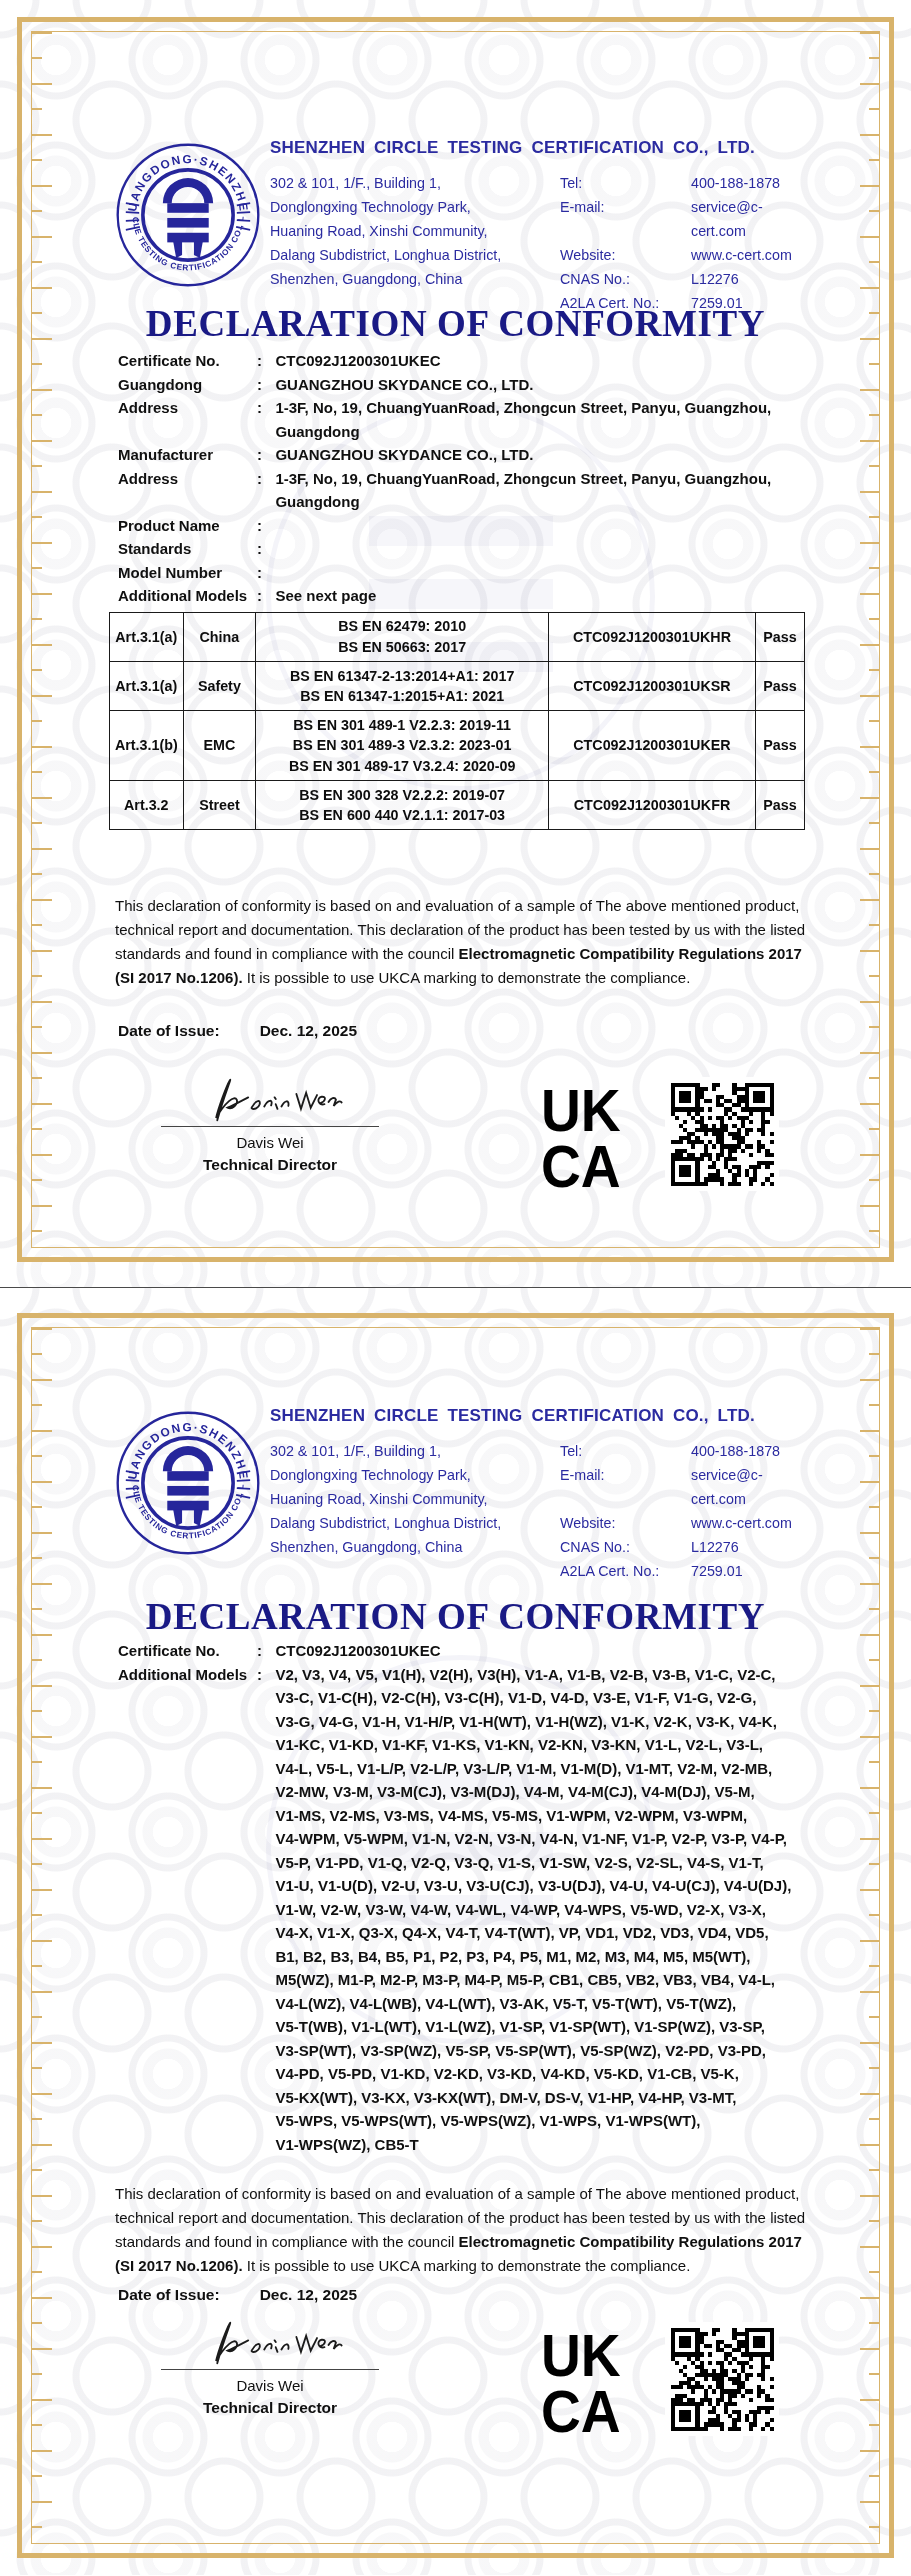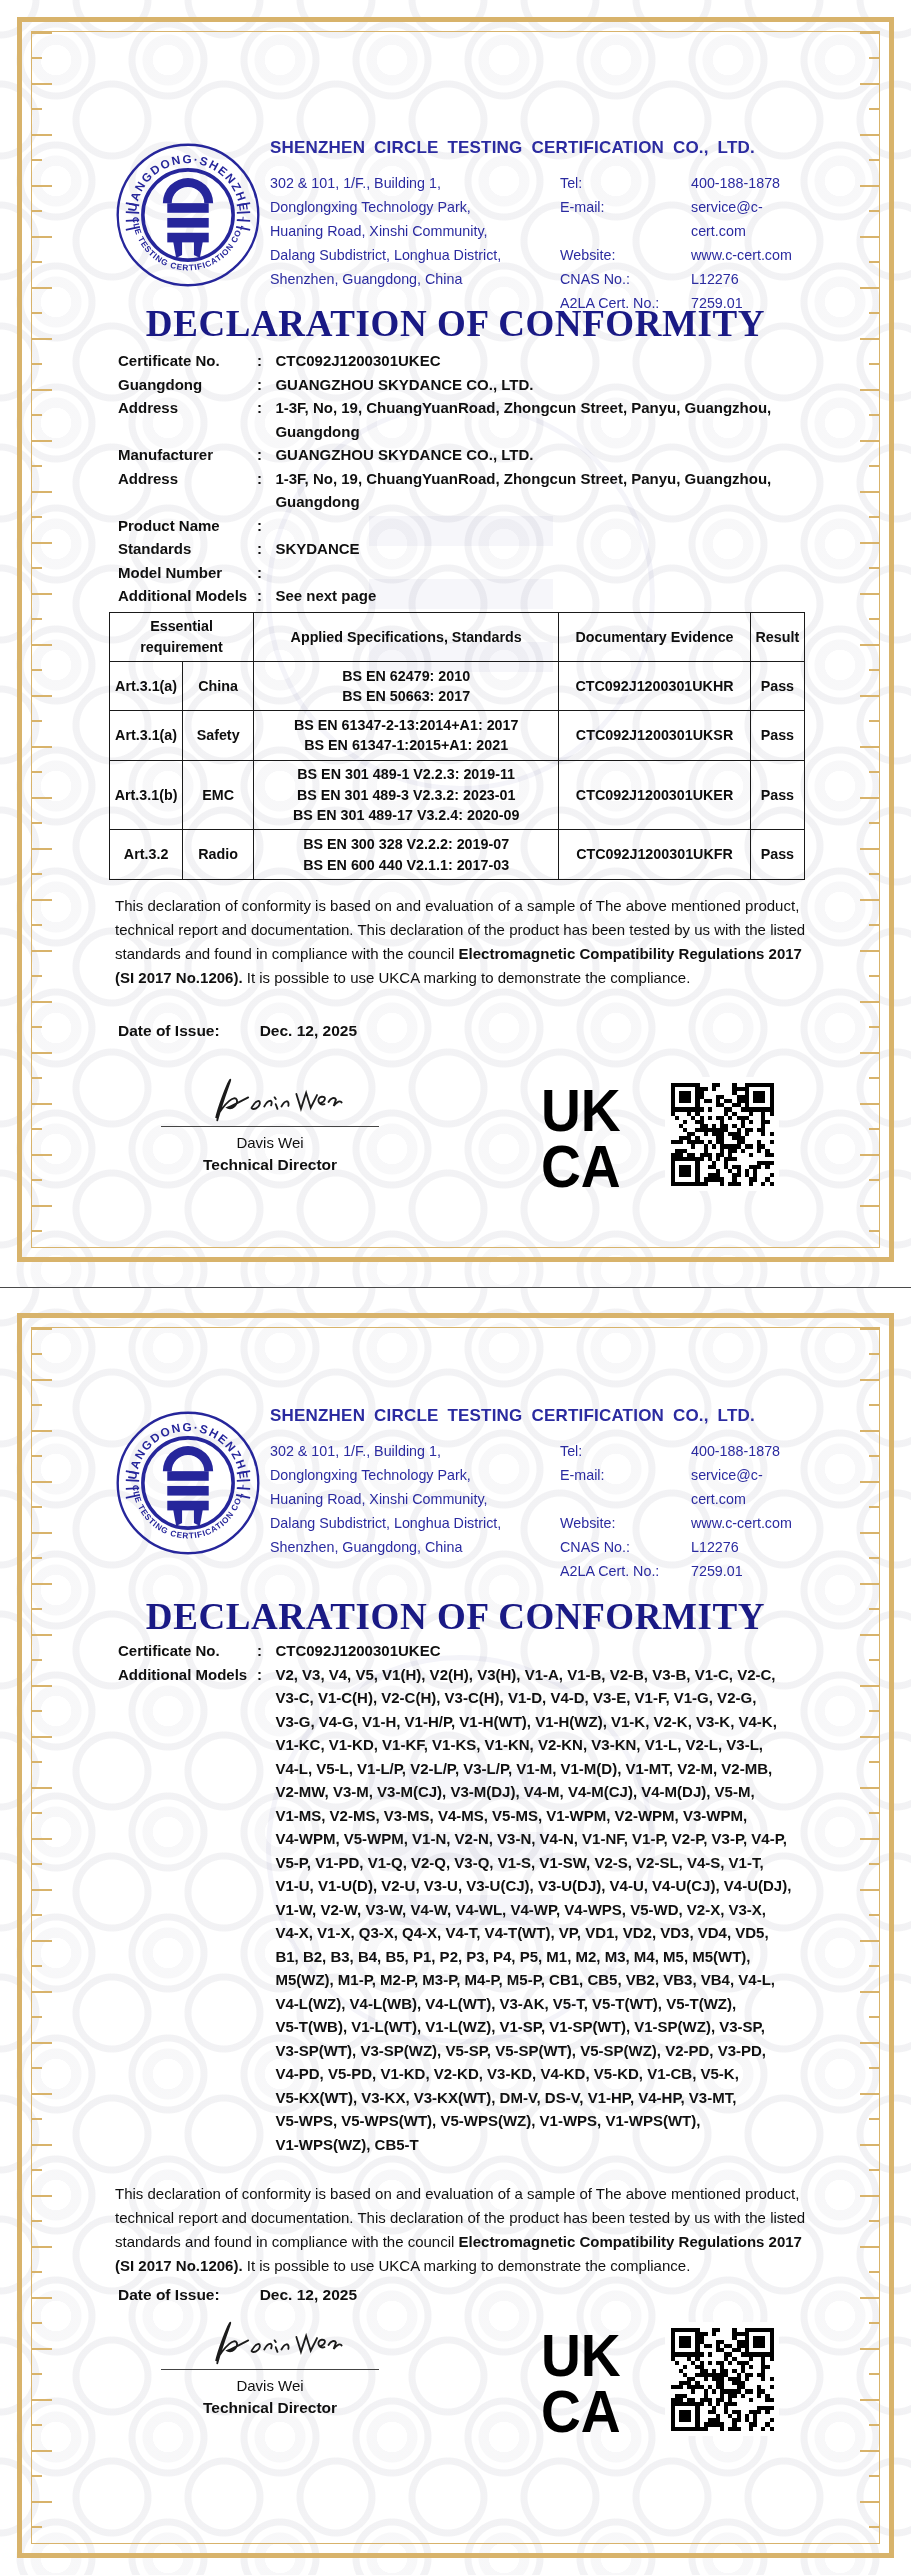--- a/index.html
+++ b/index.html
@@ -201,41 +201,34 @@
         <span class="dcolon">:</span>
         <span class="dval">1-3F, No, 19, ChuangYuanRoad, Zhongcun Street, Panyu, Guangzhou, Guangdong</span>
       </div>
     <div class="drow">
         <span class="dlab">Product Name</span>
         <span class="dcolon">:</span>
       </div>
     <div class="drow">
         <span class="dlab">Standards</span>
         <span class="dcolon">:</span>
-        <span class="dval">SKYDANCE</span>
       </div>
     <div class="drow">
         <span class="dlab">Model Number</span>
         <span class="dcolon">:</span>
       </div>
     <div class="drow">
         <span class="dlab">Additional Models</span>
         <span class="dcolon">:</span>
         <span class="dval">See next page</span>
       </div>
   </div>
 
   <table class="spec-table">
     <tbody>
-        <tr>
-      <th colspan="2">Essential requirement</th>
-      <th class="c-spec">Applied Specifications, Standards</th>
-      <th class="c-ev">Documentary Evidence</th>
-      <th class="c-res">Result</th>
-    </tr>
     <tr>
       <td class="c-art">Art.3.1(a)</td>
       <td class="c-asp">China</td>
       <td class="pre">BS EN 62479: 2010
 BS EN 50663: 2017</td>
       <td>CTC092J1200301UKHR</td>
       <td>Pass</td>
     </tr>
     <tr>
       <td>Art.3.1(a)</td>
@@ -249,21 +242,21 @@
       <td>Art.3.1(b)</td>
       <td>EMC</td>
       <td class="pre">BS EN 301 489-1 V2.2.3: 2019-11
 BS EN 301 489-3 V2.3.2: 2023-01
 BS EN 301 489-17 V3.2.4: 2020-09</td>
       <td>CTC092J1200301UKER</td>
       <td>Pass</td>
     </tr>
     <tr>
       <td>Art.3.2</td>
-      <td>Radio</td>
+      <td>Street</td>
       <td class="pre">BS EN 300 328 V2.2.2: 2019-07
 BS EN 600 440 V2.1.1: 2017-03</td>
       <td>CTC092J1200301UKFR</td>
       <td>Pass</td>
     </tr>
   </tbody>
     </table>
 
   <p class="decl"><span>This declaration of conformity is based on and evaluation of a sample of The above mentioned product, technical report and documentation. This declaration of the product has been tested by us with the listed standards and found in compliance with the council </span><b>Electromagnetic Compatibility Regulations 2017 (SI 2017 No.1206).</b><span> It is possible to use UKCA marking to demonstrate the compliance.</span></p>
 

